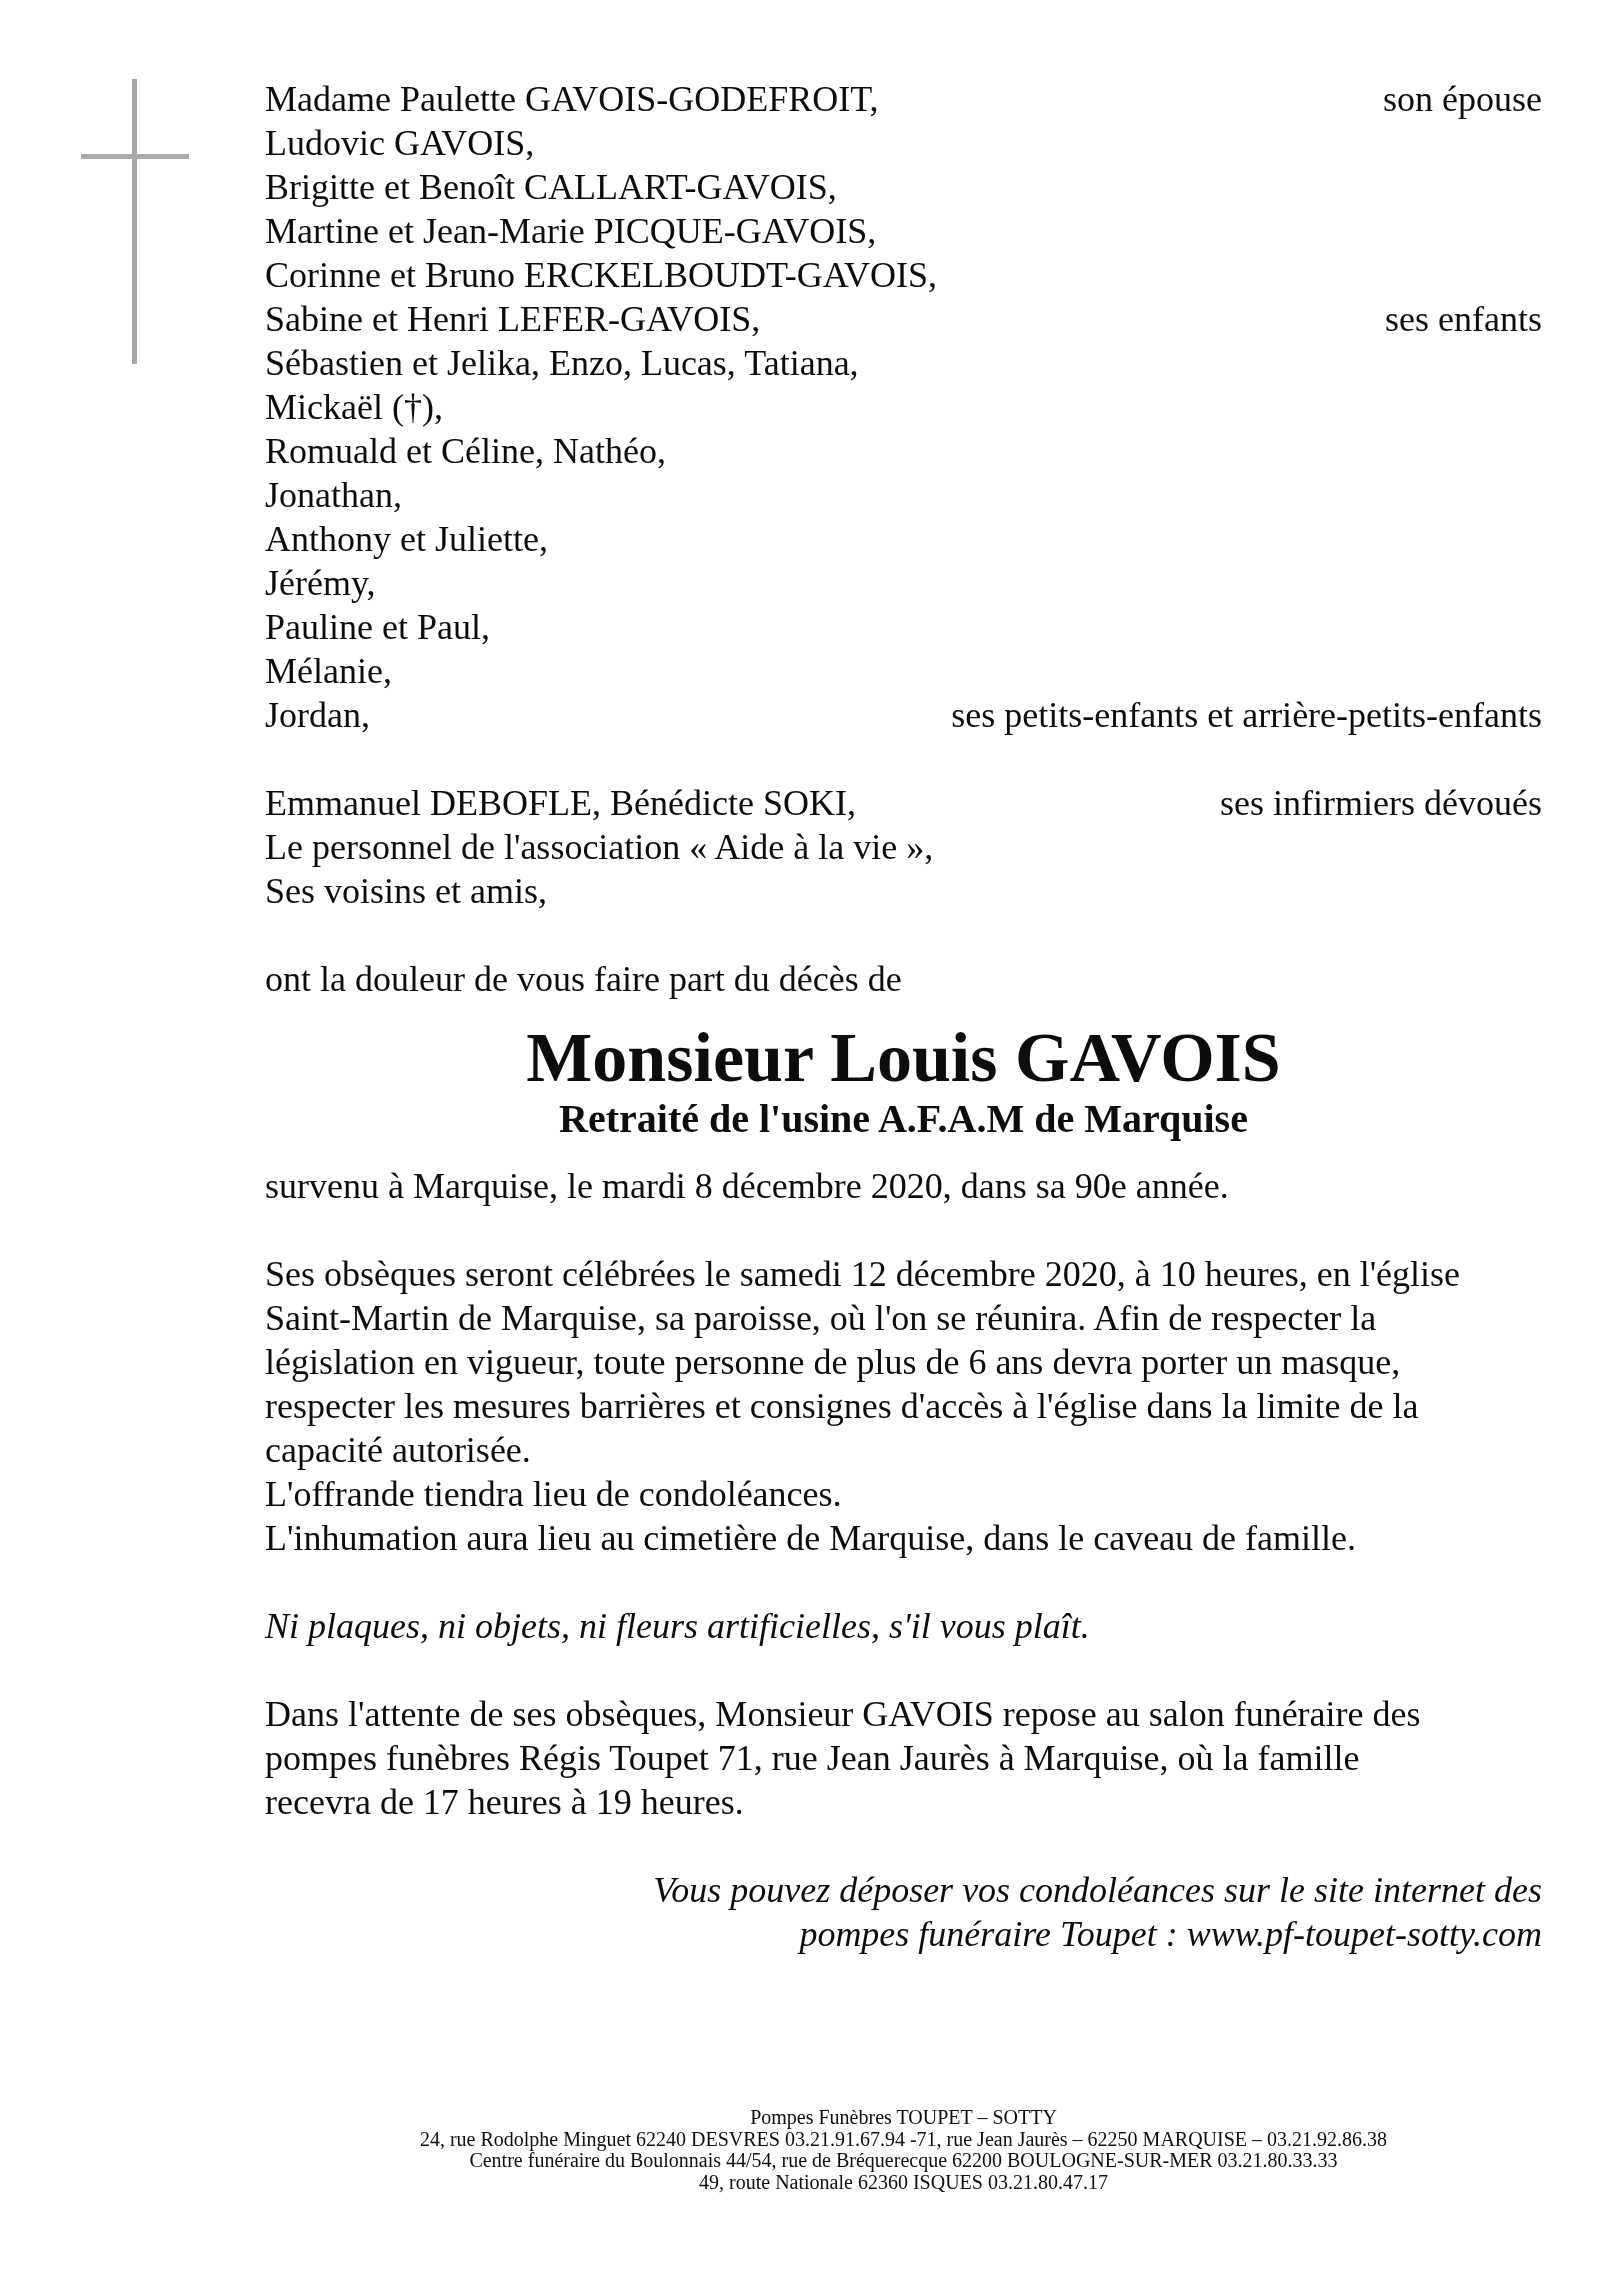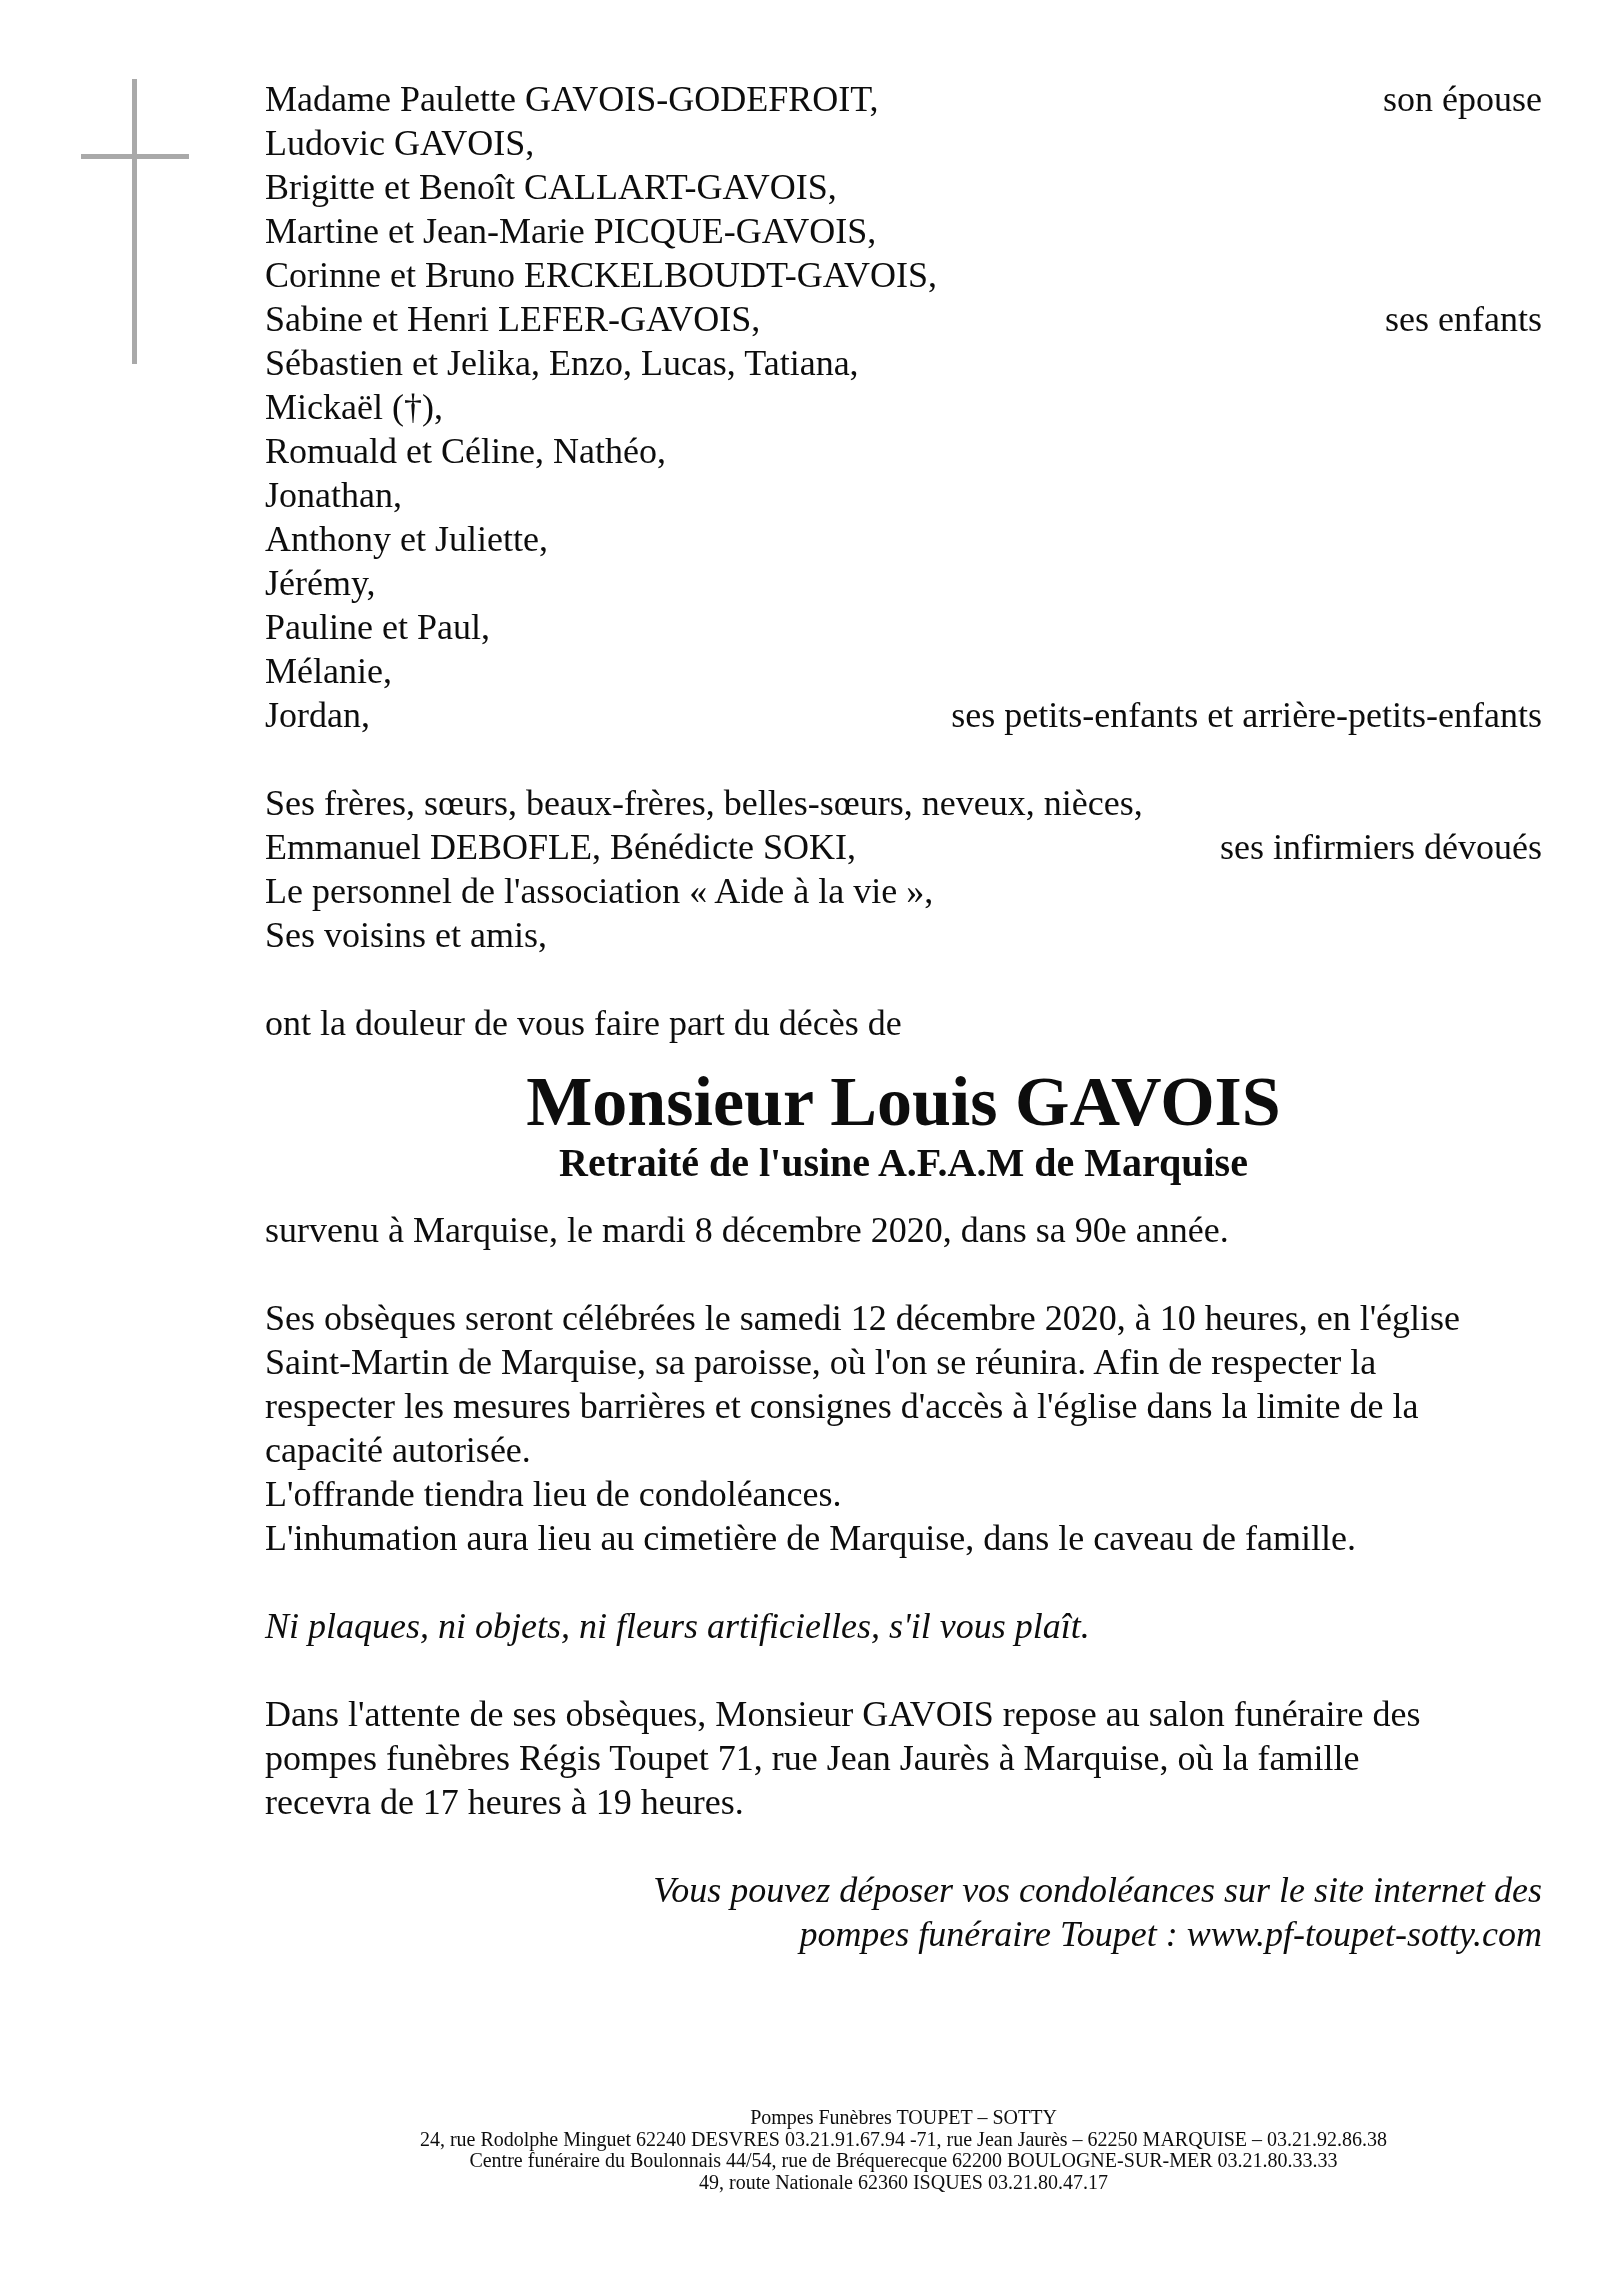--- a/index.html
+++ b/index.html
@@ -123,21 +123,20 @@
   <div class="line"><span>Jérémy,</span></div>
   <div class="line"><span>Pauline et Paul,</span></div>
   <div class="line"><span>Mélanie,</span></div>
   <div class="line">
     <span>Jordan,</span>
     <span class="right">ses petits-enfants et arrière-petits-enfants</span>
   </div>
 
   <div class="gap1"></div>
 
-  <div class="line"><span>Ses frères, sœurs, beaux-frères, belles-sœurs, neveux, nièces,</span></div>
   <div class="line">
     <span>Emmanuel DEBOFLE, Bénédicte SOKI,</span>
     <span class="right">ses infirmiers dévoués</span>
   </div>
   <div class="line"><span>Le personnel de l'association « Aide à la vie »,</span></div>
   <div class="line"><span>Ses voisins et amis,</span></div>
 
   <div class="gap1"></div>
 
   <div class="line"><span>ont la douleur de vous faire part du décès de</span></div>
@@ -147,20 +146,21 @@
 
   <div class="gap-half"></div>
 
   <div class="line"><span>survenu à Marquise, le mardi 8 décembre 2020, dans sa 90e année.</span></div>
 
   <div class="gap1"></div>
 
   <div>
     <div class="line"><span>Ses obsèques seront célébrées le samedi 12 décembre 2020, à 10 heures, en l'église</span></div>
     <div class="line"><span>Saint-Martin de Marquise, sa paroisse, où l'on se réunira. Afin de respecter la</span></div>
+    <div class="line"><span>législation en vigueur, toute personne de plus de 6 ans devra porter un masque,</span></div>
     <div class="line"><span>respecter les mesures barrières et consignes d'accès à l'église dans la limite de la</span></div>
     <div class="line"><span>capacité autorisée.</span></div>
     <div class="line"><span>L'offrande tiendra lieu de condoléances.</span></div>
     <div class="line"><span>L'inhumation aura lieu au cimetière de Marquise, dans le caveau de famille.</span></div>
   </div>
 
   <div class="gap1"></div>
 
   <div class="right-italic">Ni plaques, ni objets, ni fleurs artificielles, s'il vous plaît.</div>
 

